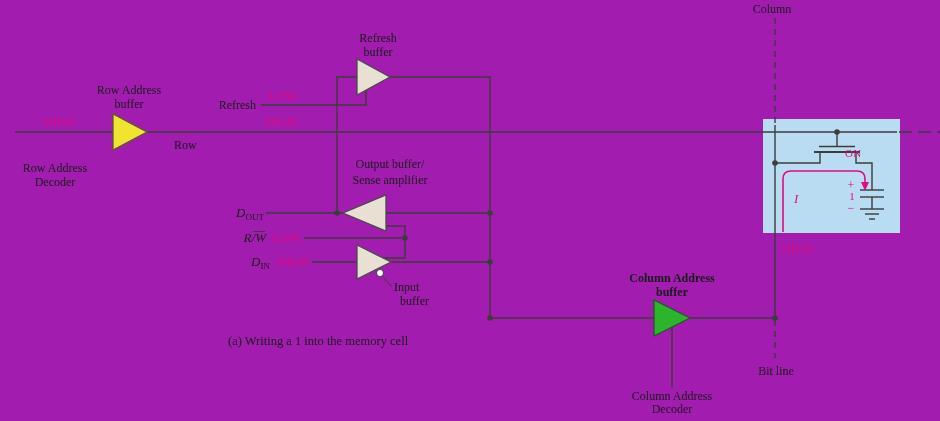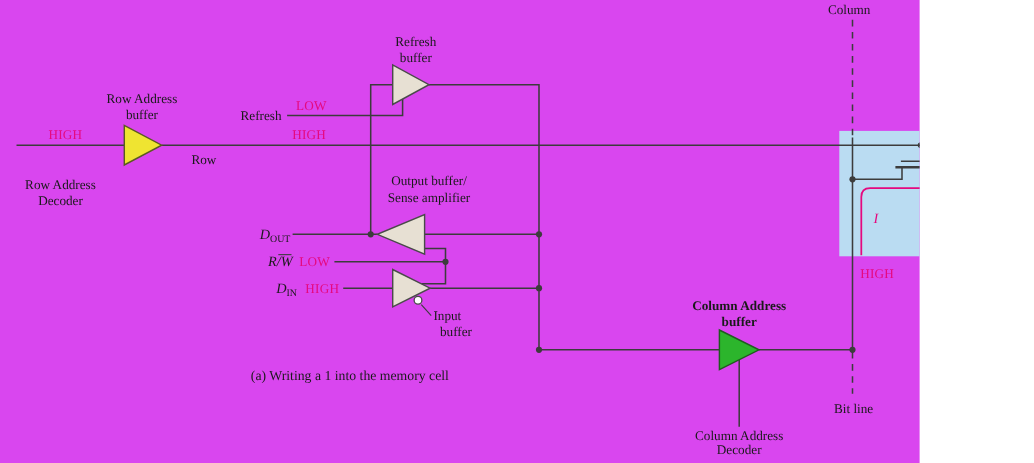--- a/index.html
+++ b/index.html
@@ -1,16 +1,16 @@
 <!DOCTYPE html>
 <html style="--magenta: #e5097f; --wire: #3c3c3c; --buffer: #e7e0d3; --yellow: #efe431; --green: #2cb52c; --blue: #badcf2;"><head>
 <meta charset="utf-8">
 <style>
   html,body{margin:0;padding:0;background:#ffffff;}
-  .stage{position:relative;width:836px;height:421px;background:#d946ef;overflow:hidden;}
+  .stage{position:relative;width:940px;height:421px;background:#a21caf;overflow:hidden;}
   svg{display:block;}
   svg text{font-family:"Liberation Serif","DejaVu Serif",serif;fill:#1a1a1a;font-size:12px;}
   .wire{stroke:var(--wire);stroke-width:1.4;fill:none;}
   .thin{stroke-width:1;}
   .thick{stroke-width:2.2;}
   .dash{stroke-dasharray:6 5;}
   .dashdot{stroke-dasharray:13 6;}
   .dot{fill:var(--wire);stroke:none;}
   .buf{fill:var(--buffer);stroke:#4a4a4a;stroke-width:1.3;}
   .ybuf{fill:var(--yellow);stroke:#5a5a22;stroke-width:1.3;}

